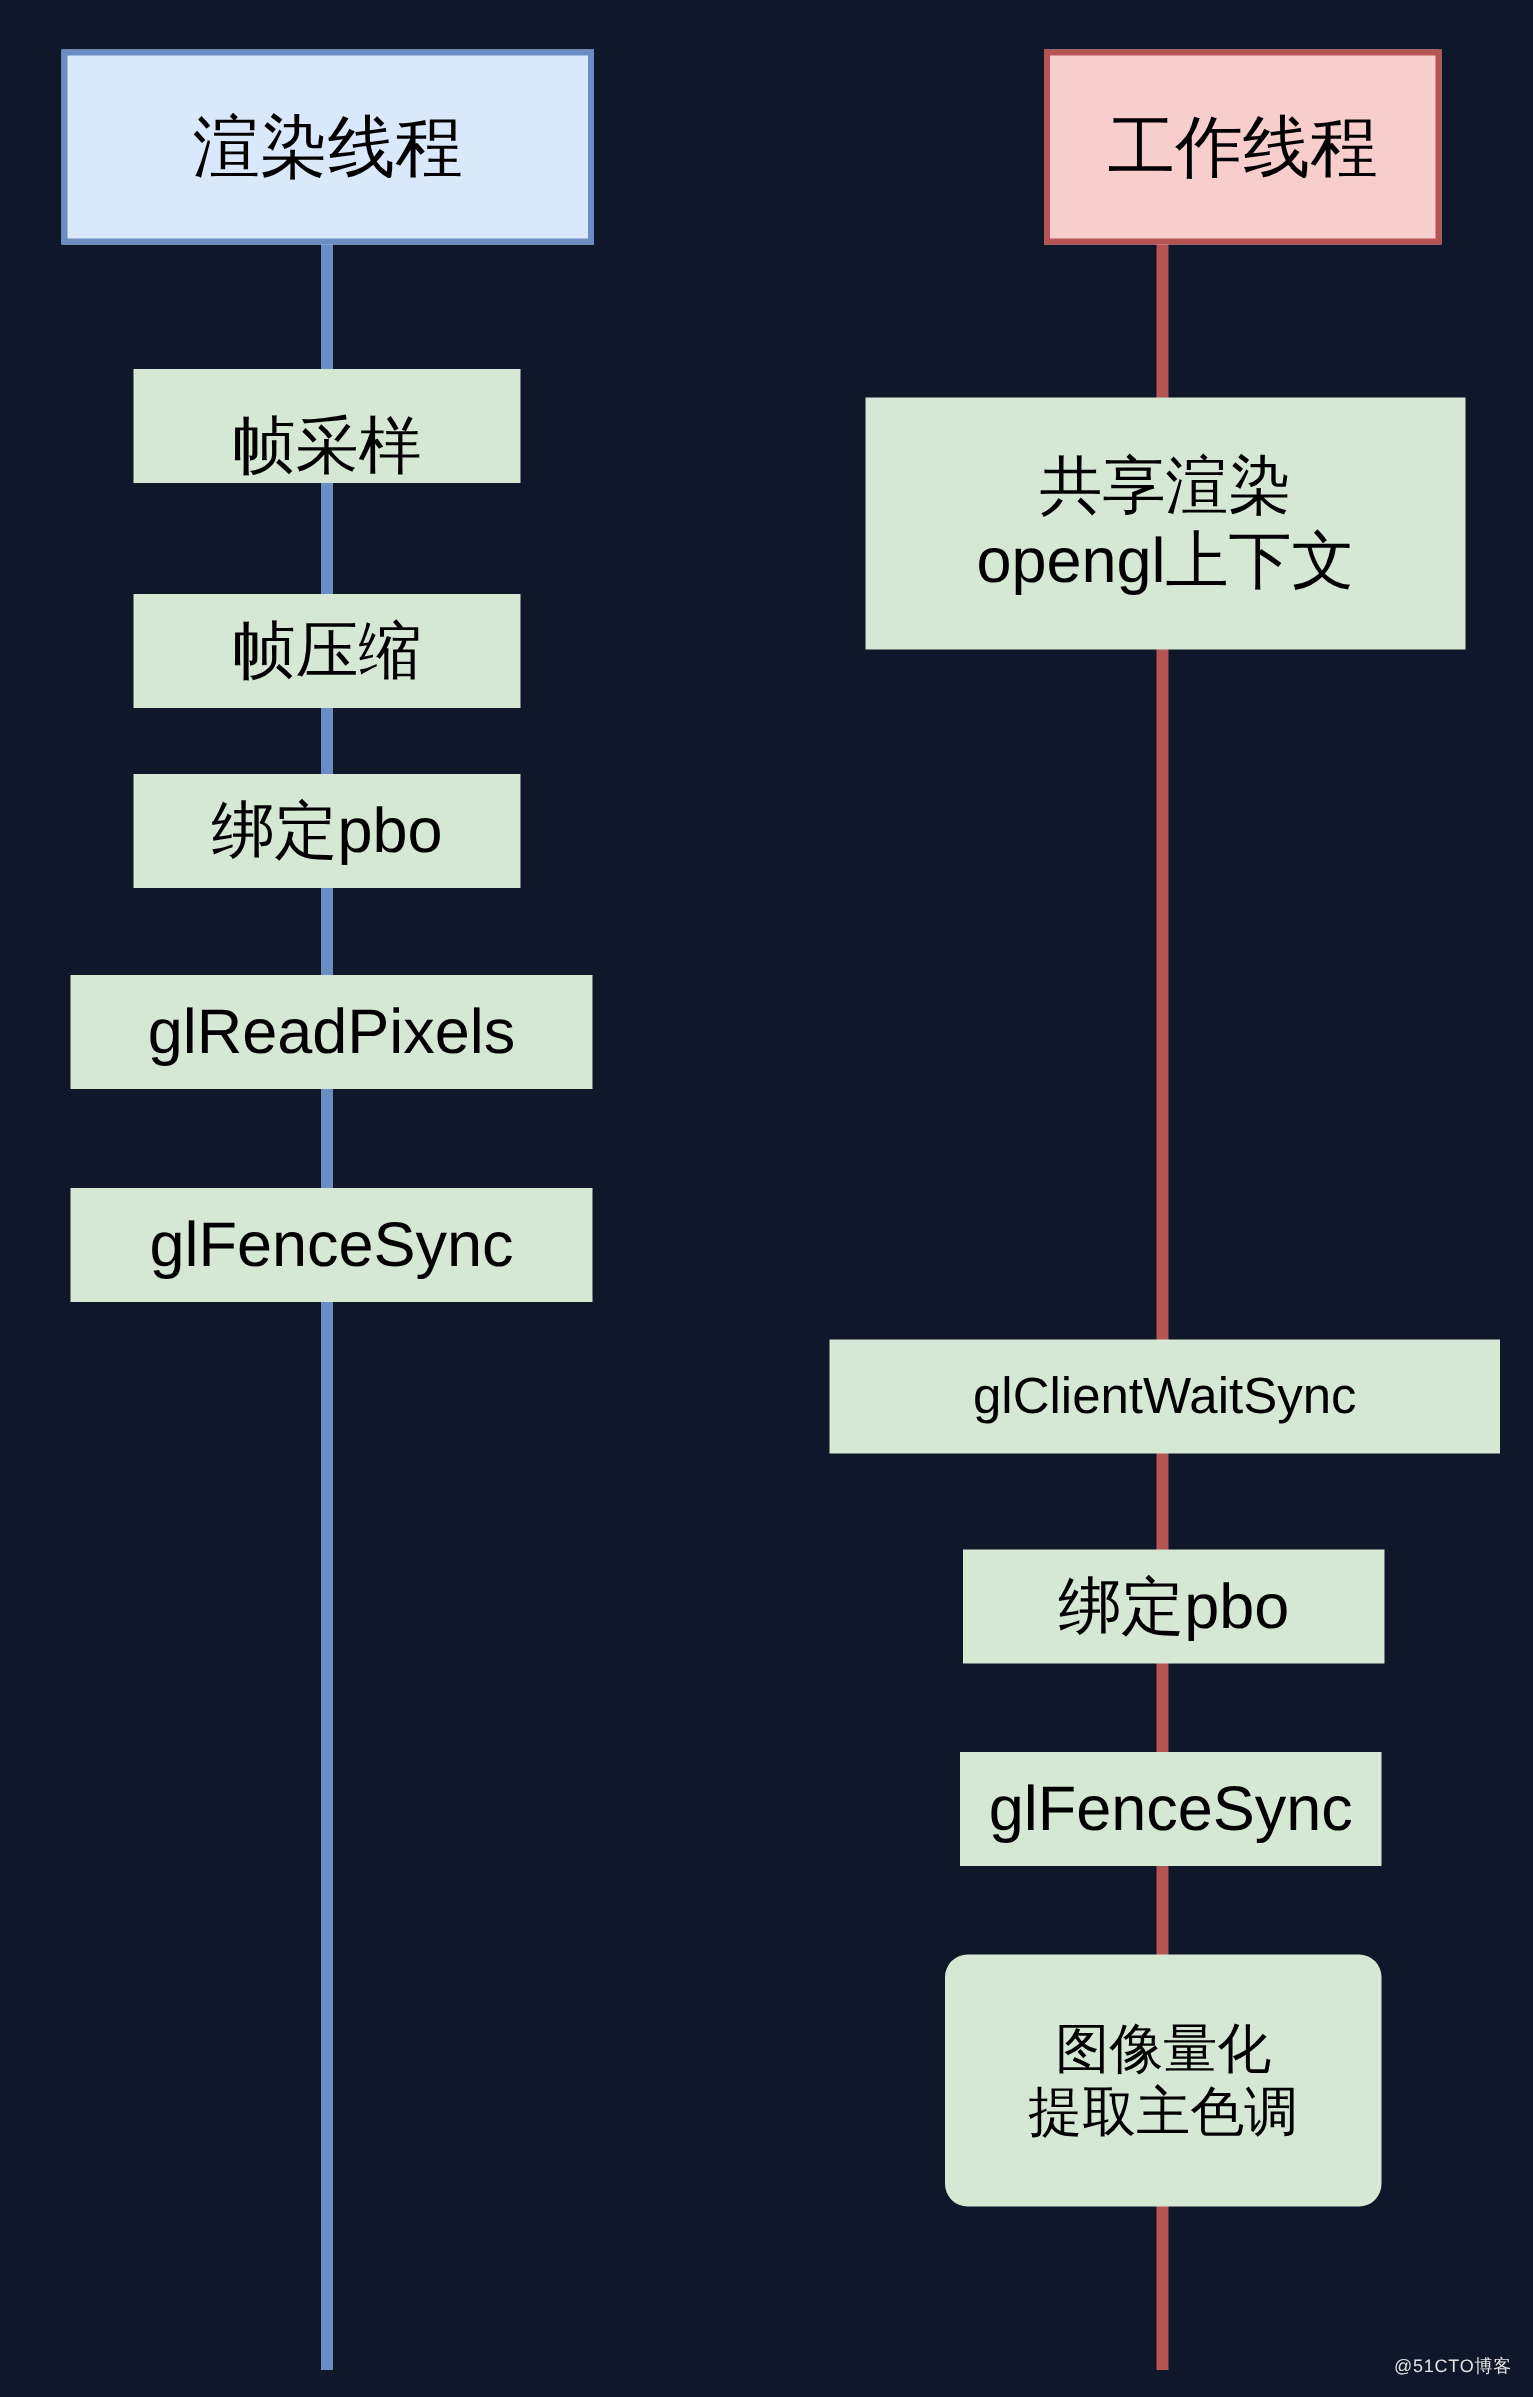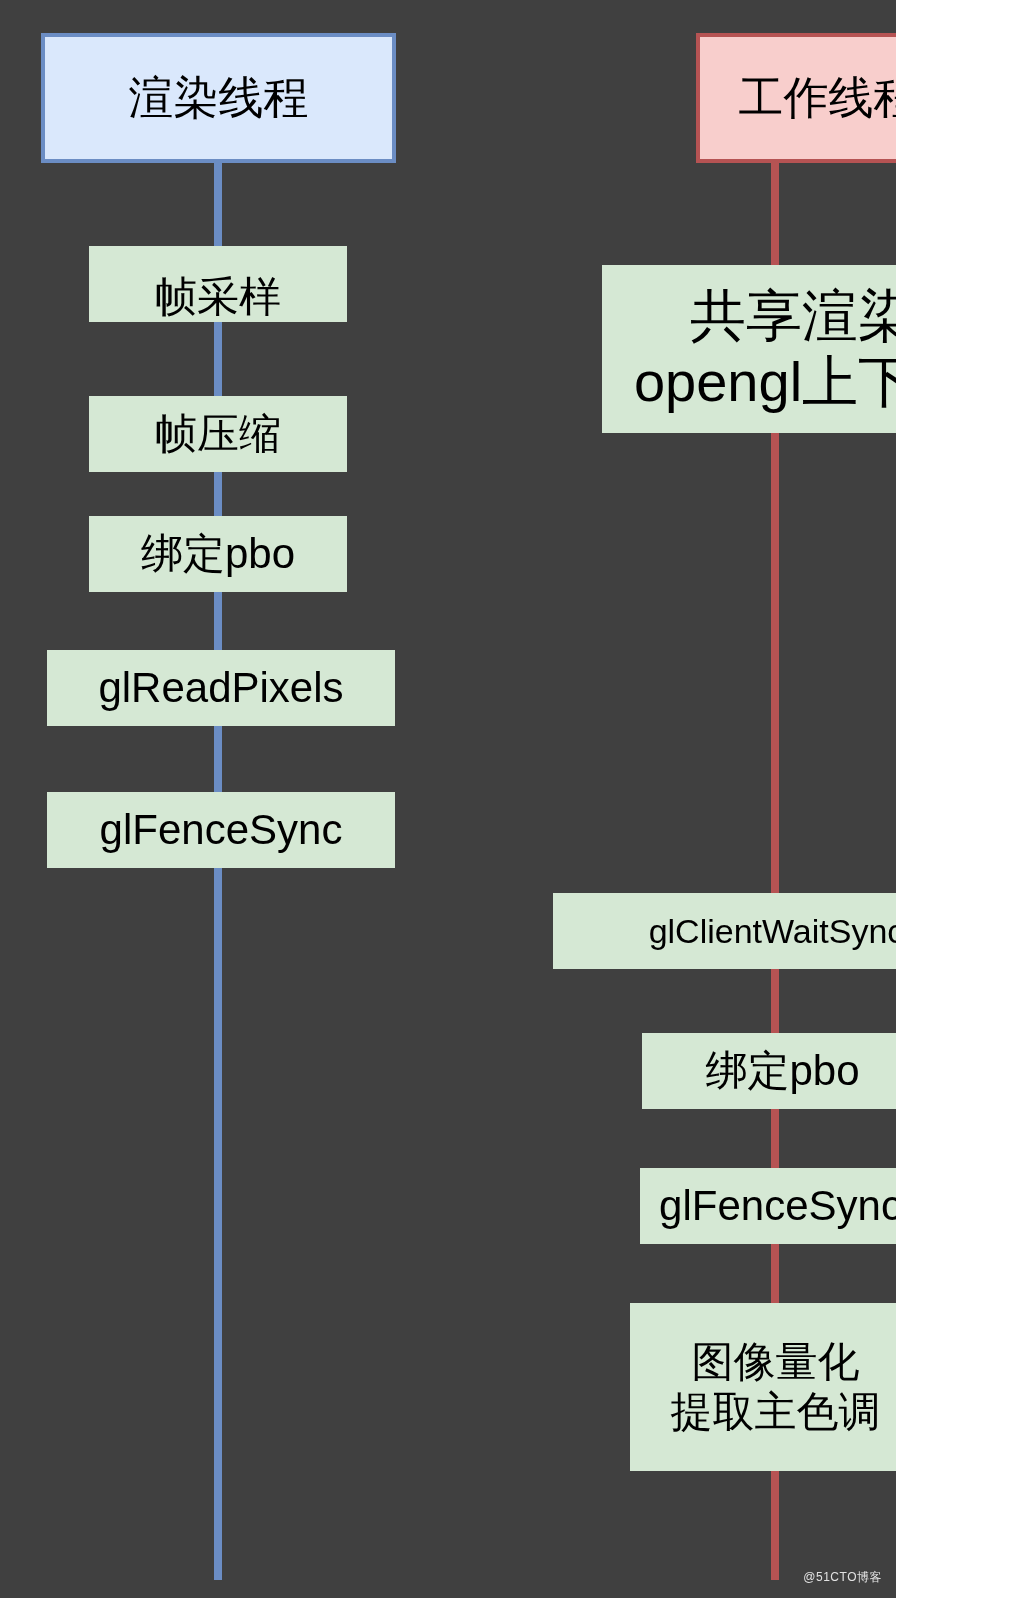--- a/index.html
+++ b/index.html
@@ -6,23 +6,23 @@
   html, body {
     margin: 0;
     padding: 0;
     background: #ffffff;
   }
   body {
     font-family: "Liberation Sans", "DejaVu Sans", sans-serif;
   }
   #canvas {
     position: relative;
-    width: 896px;
+    width: 1022px;
     height: 1598px;
-    background: #404040;
+    background: #0f172a;
     overflow: hidden;
   }
 
   
   .lifeline {
     position: absolute;
     width: 8px;
   }
   .lifeline.render  { background: #6b8dc4; }
   .lifeline.worker  { background: #b65353; }
@@ -103,37 +103,37 @@
   <div class="step" style="left:47px; top:792px; width:348px; height:76px; font-size:42px;">
     <span>glFenceSync</span>
   </div>
 
   <div class="lifeline worker" style="left:771px; top:150px; height:1430px;"></div>
 
   <div class="lane-header worker" style="left:648px; top:33px; width:265px; height:130px; font-size:45px;margin-left:48px;">
     <span>工作线程</span>
   </div>
 
-  <div class="step" style="left:602px; top:265px; width:400px; height:168px; font-size:56px;align-items:center;">
+  <div class="step" style="left:577px; top:265px; width:400px; height:168px; font-size:42px;align-items:center;">
     <span>共享渲染
 opengl上下文</span>
   </div>
 
   <div class="step" style="left:553px; top:893px; width:447px; height:76px; font-size:34px;">
     <span>glClientWaitSync</span>
   </div>
 
   <div class="step" style="left:642px; top:1033px; width:281px; height:76px; font-size:42px;">
     <span>绑定pbo</span>
   </div>
 
   <div class="step" style="left:640px; top:1168px; width:281px; height:76px; font-size:42px;">
     <span>glFenceSync</span>
   </div>
 
-  <div class="step" style="left:630px; top:1303px; width:291px; height:168px; font-size:42px;">
+  <div class="step" style="left:630px; top:1303px; width:291px; height:168px; font-size:36px;border-radius:15px;">
     <span>图像量化
 提取主色调</span>
   </div>
 
   <div class="watermark">@51CTO博客</div>
 
 </div>
 
 </body></html>

